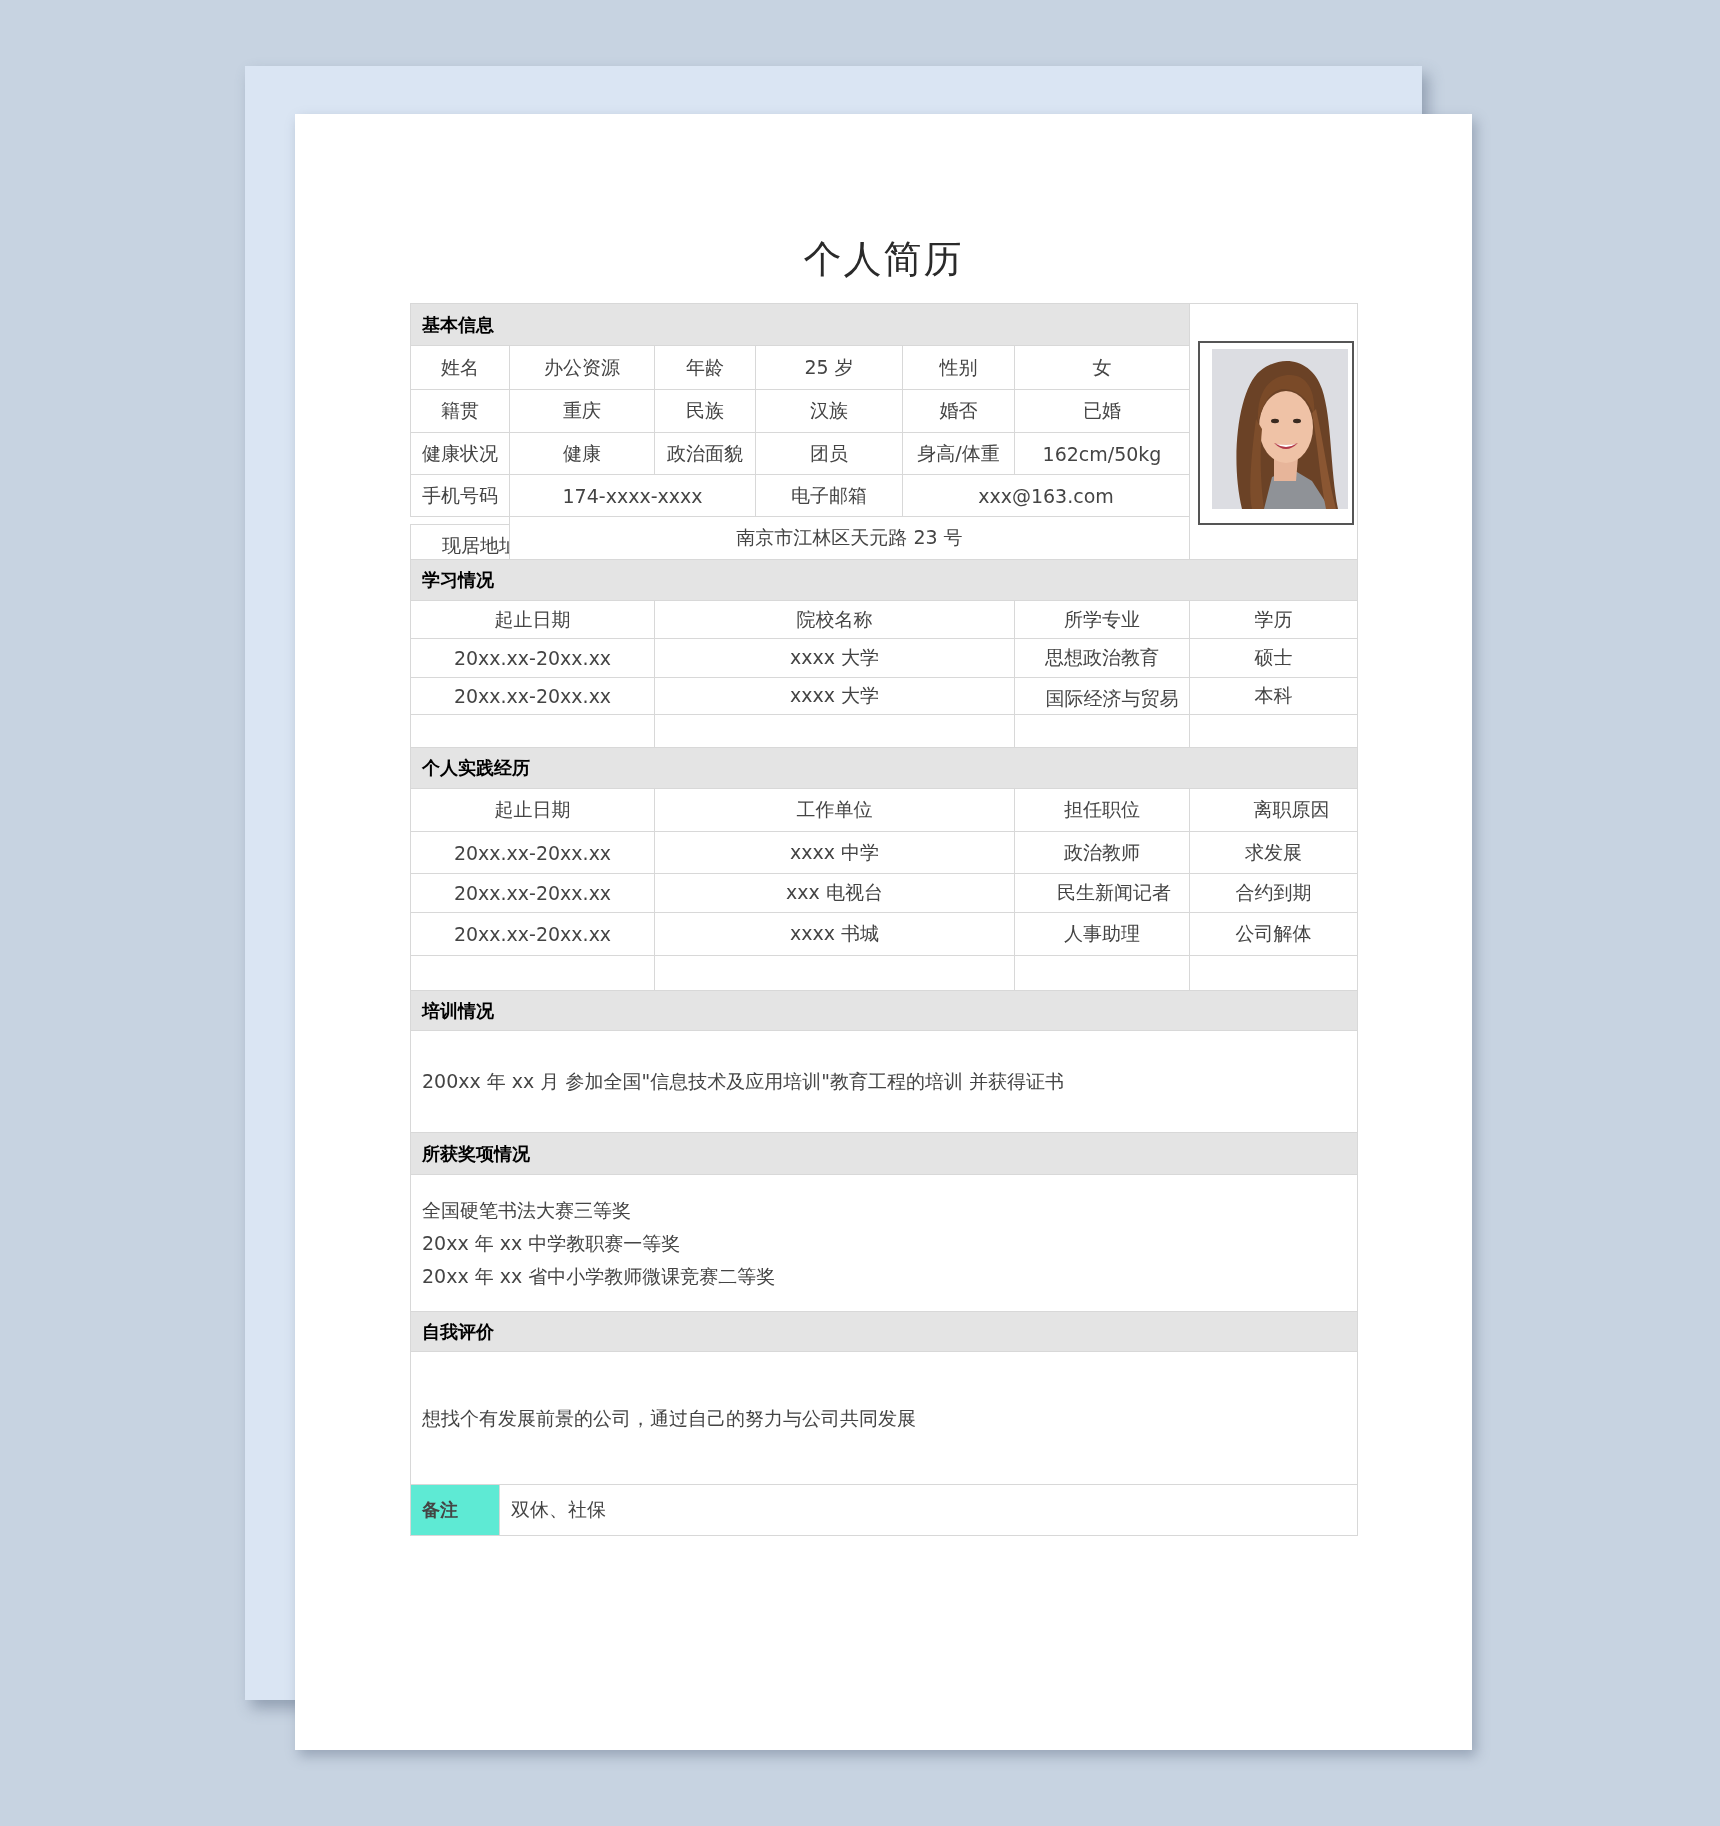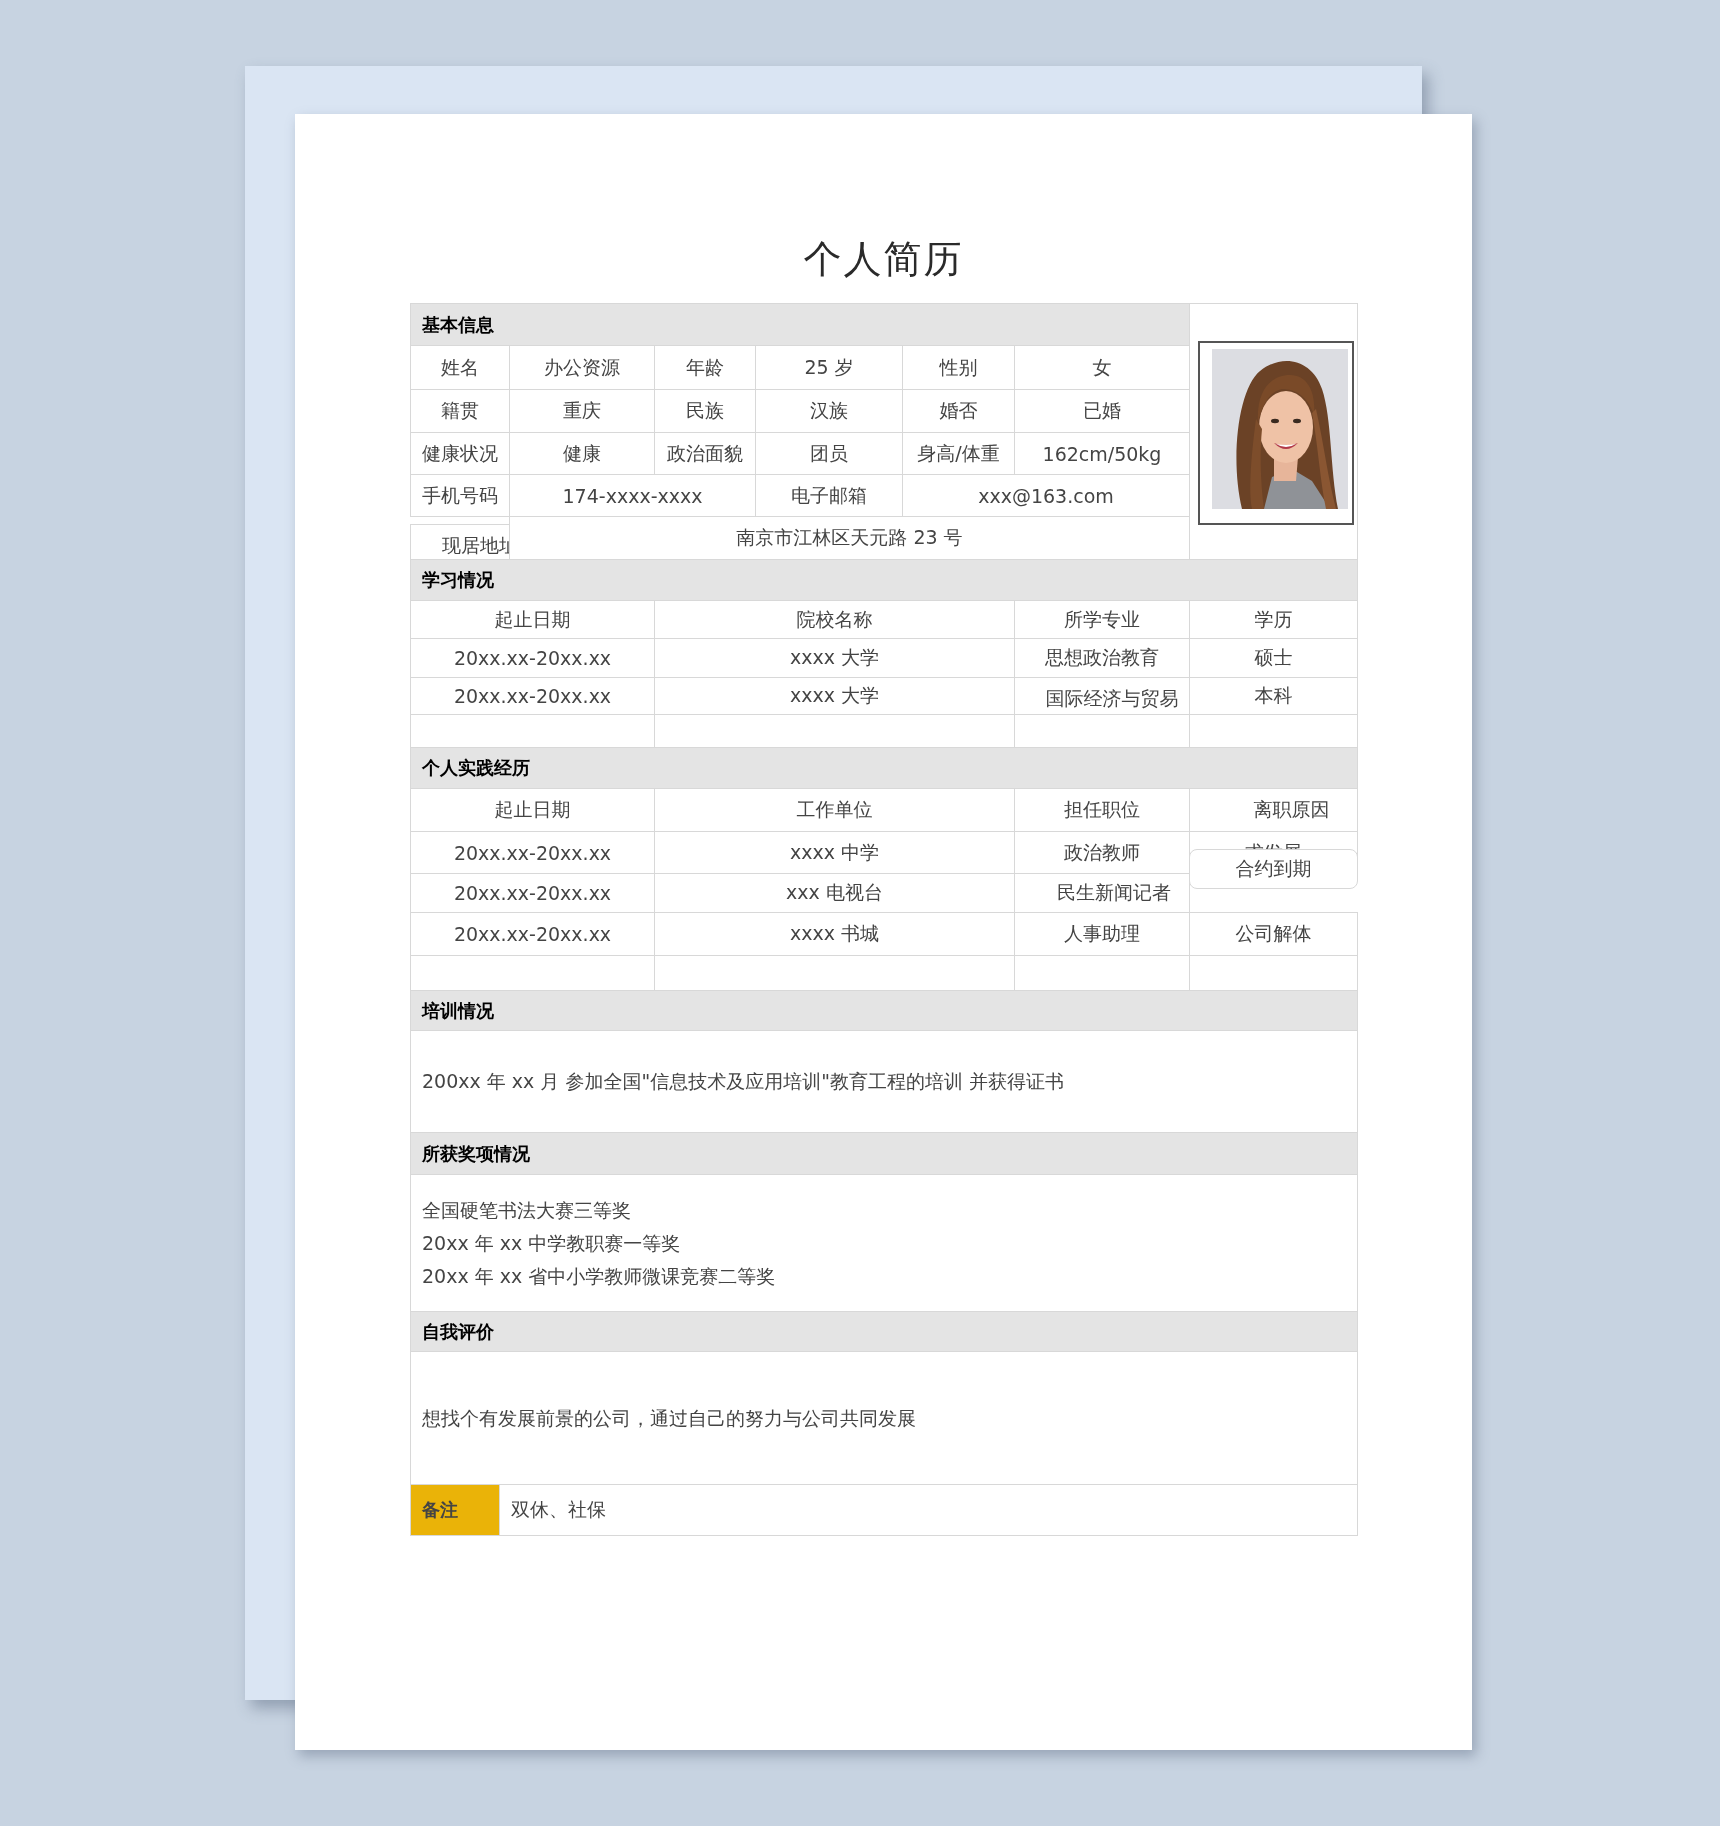--- a/index.html
+++ b/index.html
@@ -44,21 +44,21 @@
   .block .line { line-height:33px; }
   .photo-cell { position:absolute; box-sizing:border-box; border:1.5px solid #d8d8d8; background:#fff; }
   .photo-frame {
     position:absolute; left:1198px; top:341px; width:156px; height:184px;
     box-sizing:border-box; border:2px solid #555; background:#fff;
   }
   .photo {
     position:absolute; left:12px; top:6px; width:136px; height:160px;
     background:#dcdde2; overflow:hidden;
   }
-  .remark-label { background:#eab308; font-weight:bold; justify-content:flex-start; padding-left:11px; }
+  .remark-label { background:#5eead4; font-weight:bold; justify-content:flex-start; padding-left:11px; }
 </style>
 </head>
 <body>
 
 <div class="back-page"></div>
 <div class="front-page"></div>
 
 <div class="title">个人简历</div>
 
 <div>
@@ -152,21 +152,21 @@
   <div class="cell" style="left:1189px;top:788px;width:169px;height:44px;padding-left:36px;">离职原因</div>
 
   <div class="cell" style="left:410px;top:831px;width:245px;height:43px;">20xx.xx-20xx.xx</div>
   <div class="cell" style="left:654px;top:831px;width:361px;height:43px;">xxxx 中学</div>
   <div class="cell" style="left:1014px;top:831px;width:176px;height:43px;">政治教师</div>
   <div class="cell" style="left:1189px;top:831px;width:169px;height:43px;">求发展</div>
 
   <div class="cell" style="left:410px;top:873px;width:245px;height:40px;">20xx.xx-20xx.xx</div>
   <div class="cell" style="left:654px;top:873px;width:361px;height:40px;">xxx 电视台</div>
   <div class="cell" style="left:1014px;top:873px;width:176px;height:40px;padding-left:24px;">民生新闻记者</div>
-  <div class="cell" style="left:1189px;top:849px;width:169px;height:40px;border-radius:8px;">合约到期</div>
+  <div class="cell" style="left:1189px;top:873px;width:169px;height:40px;">合约到期</div>
 
   <div class="cell" style="left:410px;top:912px;width:245px;height:44px;">20xx.xx-20xx.xx</div>
   <div class="cell" style="left:654px;top:912px;width:361px;height:44px;">xxxx 书城</div>
   <div class="cell" style="left:1014px;top:912px;width:176px;height:44px;">人事助理</div>
   <div class="cell" style="left:1189px;top:912px;width:169px;height:44px;">公司解体</div>
 
   <div class="cell" style="left:410px;top:955px;width:245px;height:36px;"></div>
   <div class="cell" style="left:654px;top:955px;width:361px;height:36px;"></div>
   <div class="cell" style="left:1014px;top:955px;width:176px;height:36px;"></div>
   <div class="cell" style="left:1189px;top:955px;width:169px;height:36px;"></div>

